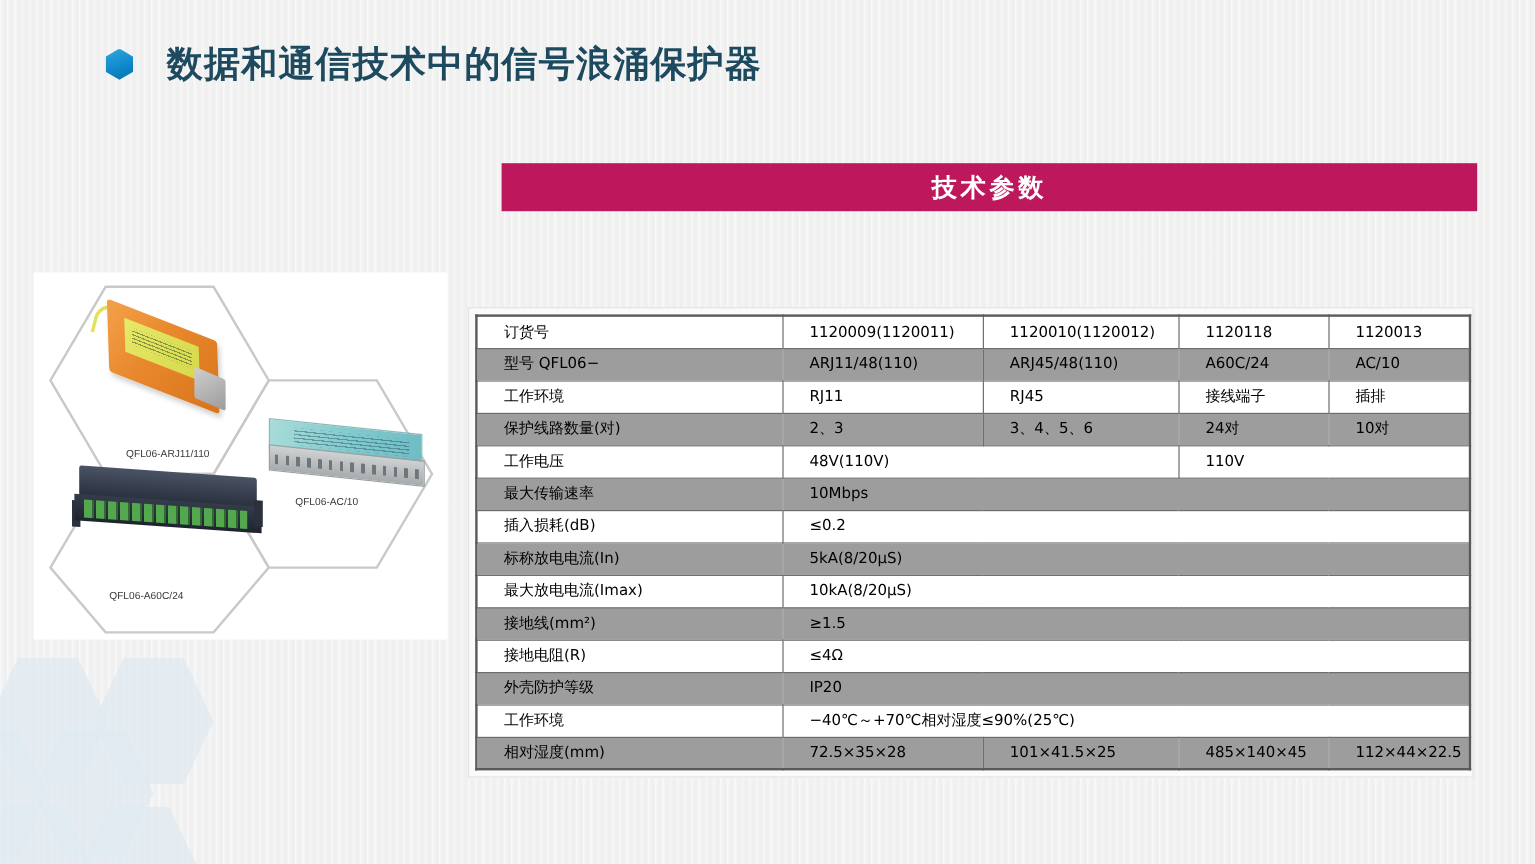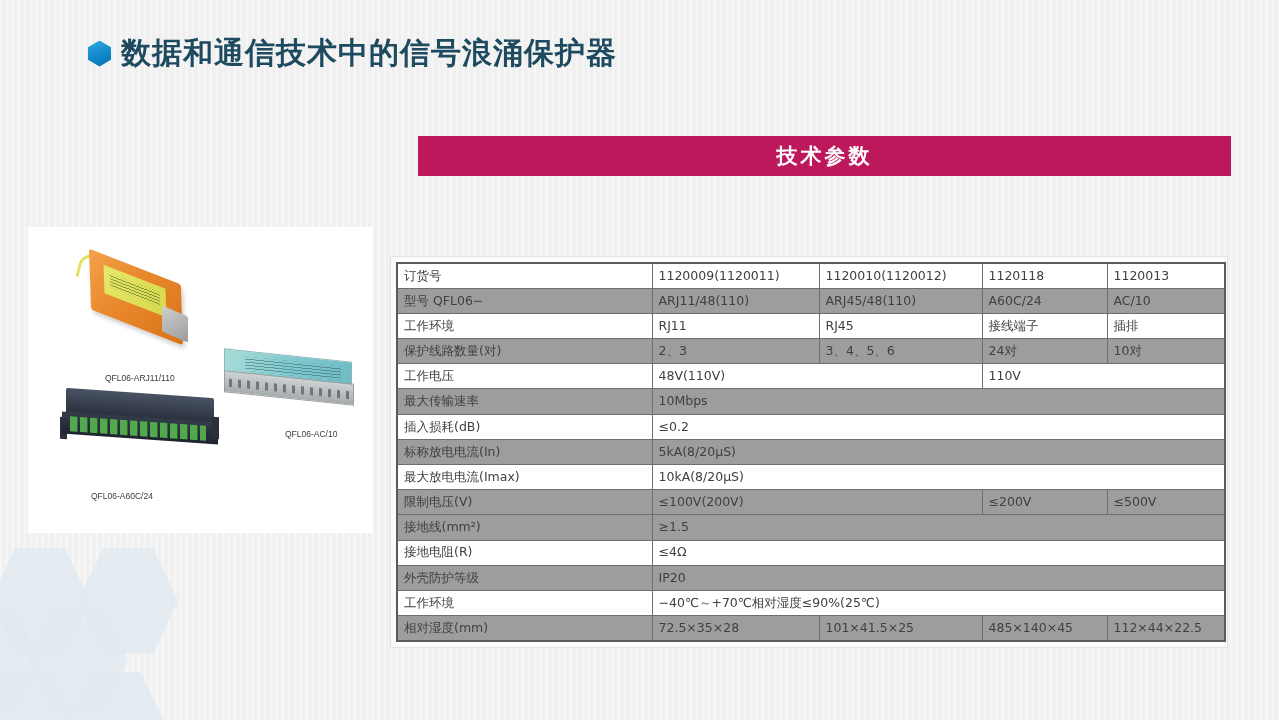--- a/index.html
+++ b/index.html
@@ -31,21 +31,21 @@
     position: absolute;
     display: block;
     background: #dfeaf0;
     clip-path: polygon(25% 3%, 75% 3%, 100% 50%, 75% 97%, 25% 97%, 0% 50%);
     opacity: .75;
   }
 
   
   .title-row {
     position: absolute; left: 88px; top: 33px;
-    display: flex; align-items: center; gap: 10px;
+    display: flex; align-items: center; gap: 28px;
   }
   .hex-bullet {
     width: 23px; height: 26px;
     background: linear-gradient(160deg, #31a6e0 0%, #0d86c9 60%, #0a6fa8 100%);
     clip-path: polygon(50% 0%, 100% 26%, 100% 74%, 50% 100%, 0% 74%, 0% 26%);
     flex: 0 0 auto;
   }
   .page-title {
     font-size: 30px;
     font-weight: bold;
@@ -71,21 +71,20 @@
     font-family: "DejaVu Sans", "Liberation Sans", sans-serif;
   }
 
   
   .product-panel {
     position: absolute;
     left: 28px; top: 227px;
     width: 345px; height: 306px;
     background: #ffffff;
     overflow: hidden;
-    text-align: right;
   }
   .hex-outline {
     position: absolute;
     pointer-events: none;
   }
   .hex-label {
     position: absolute;
     font-size: 8.5px;
     color: #3a3a3a;
     white-space: nowrap;
@@ -196,22 +195,22 @@
   table.spec {
     width: 100%; height: 100%;
     border-collapse: collapse;
     table-layout: fixed;
     border: 2px solid #5a5a5a;
     background: #ffffff;
   }
   table.spec td {
     border: 1px solid #6e6e6e;
     font-size: 12.5px;
-    color: #404040;
-    padding: 1px 6px;
+    color: #000000;
+    padding: 1px 22px;
     line-height: 1.15;
     height: 25px;
     white-space: nowrap;
     overflow: hidden;
     font-family: "DejaVu Sans", "Liberation Sans", sans-serif;
   }
   table.spec tr.shade td { background: #9d9d9d; }
   table.spec tr.plain td { background: #ffffff; }
   td.lbl { text-align: left; }
   td.val { text-align: left; }
@@ -261,21 +260,21 @@
     <span class="body"></span>
     <span class="label"></span>
     <span class="cap"></span>
   </div>
   <div class="hex-label" style="left:77px; top:146px;">QFL06-ARJ11/110</div>
 
   <div class="dev dev-teal">
     <span class="top"></span>
     <span class="base"></span>
   </div>
-  <div class="hex-label" style="left:218px; top:202px;margin-left:39px;">QFL06-AC/10</div>
+  <div class="hex-label" style="left:218px; top:186px;">QFL06-AC/10</div>
 
   <div class="dev dev-rack">
     <span class="chassis"></span>
     <span class="ear-l"></span>
     <span class="front"></span>
     <span class="ports"></span>
     <span class="ear-r"></span>
   </div>
   <div class="hex-label" style="left:63px; top:264px;">QFL06-A60C/24</div>
 </div>
@@ -333,26 +332,20 @@
         </tr>
         <tr class="shade">
           <td class="lbl">标称放电电流(In)</td>
           <td class="val" colspan="4">5kA(8/20μS)</td>
         </tr>
         <tr class="plain">
           <td class="lbl">最大放电电流(Imax)</td>
           <td class="val" colspan="4">10kA(8/20μS)</td>
         </tr>
         <tr class="shade">
-          <td class="lbl">限制电压(V)</td>
-          <td class="val" colspan="2">≤100V(200V)</td>
-          <td class="val">≤200V</td>
-          <td class="val">≤500V</td>
-        </tr>
-        <tr class="shade">
           <td class="lbl">接地线(mm²)</td>
           <td class="val" colspan="4">≥1.5</td>
         </tr>
         <tr class="plain">
           <td class="lbl">接地电阻(R)</td>
           <td class="val" colspan="4">≤4Ω</td>
         </tr>
         <tr class="shade">
           <td class="lbl">外壳防护等级</td>
           <td class="val" colspan="4">IP20</td>

